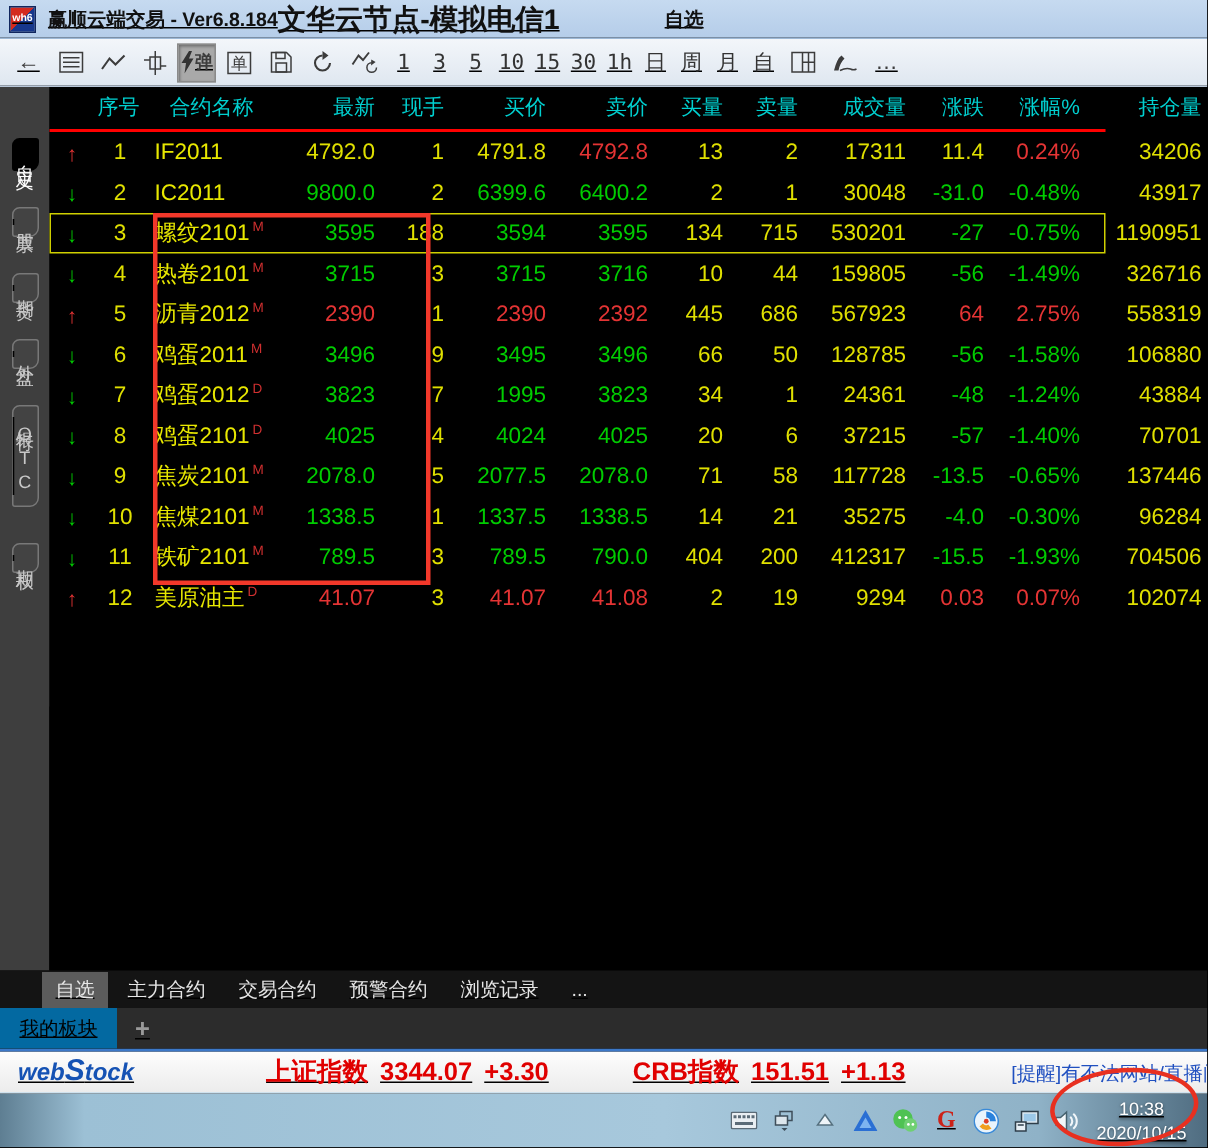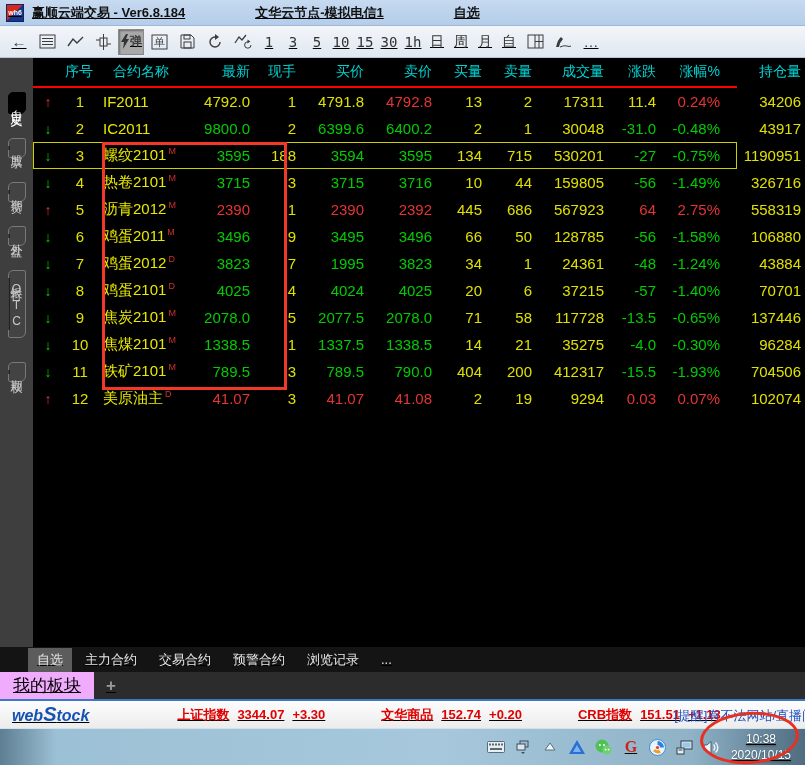--- a/index.html
+++ b/index.html
@@ -3,21 +3,21 @@
 <meta charset="utf-8">
 <style>
   * { margin:0; padding:0; box-sizing:border-box; }
   html,body { width:805px; height:765px; background:#000; font-family:"Liberation Sans","DejaVu Sans",sans-serif; }
   .app { position:relative; width:805px; height:765px; overflow:hidden; background:#000;text-decoration:underline; }
 
   
   .titlebar { height:26px; background:linear-gradient(180deg,#c6daf0,#b5cde9); display:flex; align-items:center; padding:0 6px; border-bottom:1px solid #9db8d6; }
   .app-logo { width:18px; height:18px; margin-right:8px; background:linear-gradient(135deg,#d42a1e 48%,#17378c 48%); border:1px solid #10265e; color:#fff; font-size:7px; font-weight:bold; display:flex; align-items:center; justify-content:center; }
   .title-text { font-size:13px; color:#111; font-weight:bold; }
-  .title-node { font-size:13px; color:#111; font-weight:bold; margin-left:70px; }
+  .title-node { font-size:19px; color:#111; font-weight:bold; }
   .title-page { font-size:13px; color:#111; font-weight:bold; margin-left:70px; }
 
   
   .toolbar { height:32px; background:linear-gradient(180deg,#f3f6fa,#dfe7f0); display:flex; align-items:center; padding:0 6px; gap:2px; border-bottom:1px solid #b8c6d8; }
   .tbtn { min-width:26px; height:26px; display:flex; align-items:center; justify-content:center; color:#3c3c3c; font-size:15px; border:1px solid transparent; cursor:default; }
   .tbtn svg { display:block; }
   .tbtn.pressed { background:#a9a9a9; border:1px solid #8a8a8a; box-shadow:inset 1px 1px 2px rgba(0,0,0,.35); }
   .tbtn.period { font-family:"DejaVu Sans Mono","Liberation Mono",monospace; font-size:14px; color:#333; min-width:22px; }
   .tbtn .cn { font-size:12px; font-weight:bold; }
 
@@ -48,29 +48,29 @@
 
   .filler { position:absolute; left:0; right:0; top:413px; bottom:0; background:#000; }
 
   .annotation-box { position:absolute; left:69px; top:84px; width:185px; height:248px; border:3px solid #f2382a; pointer-events:none; z-index:5; }
 
   
   .bottom-tabs { position:absolute; left:0; right:0; bottom:52px; height:25px; background:#141414; display:flex; align-items:center; padding-left:28px; gap:4px; z-index:2; }
   .btab { color:#e6e6e6; font-size:13px; padding:3px 9px; }
   .btab.active { background:#5c5c5c; }
   .board-strip { position:absolute; left:0; right:0; bottom:0; height:27px; background:#2c2c2c; display:flex; align-items:stretch; z-index:2; }
-  .board-tab { background:#f0abfc; color:#000; font-size:17px; display:flex; align-items:center; padding:0 13px; }
+  .board-tab { background:#0369a1; color:#000; font-size:13px; display:flex; align-items:center; padding:0 13px; }
   .board-add { color:#9a9a9a; font-size:17px; font-weight:bold; display:flex; align-items:center; padding:0 12px; }
 
   
   .statusbar { height:29px; background:linear-gradient(180deg,#fdfdfd,#ececec); border-top:2px solid #3c78c8; display:flex; align-items:center; position:relative; overflow:hidden; }
   .webstock { color:#1552b4; font-size:16px; font-weight:bold; font-style:italic; margin-left:12px; letter-spacing:0;text-align:center; }
   .webstock .bigS { font-size:20px; }
   .indices { display:flex; margin-left:88px; gap:56px; }
-  .index-item { color:#e00000; font-size:13px; font-weight:bold; white-space:nowrap; }
+  .index-item { color:#e00000; font-size:17px; font-weight:bold; white-space:nowrap; }
   .index-item .val { margin-left:8px; }
   .index-item .chg { margin-left:8px; }
   .notice { position:absolute; right:-10px; top:6px; color:#2050c0; font-size:13px; white-space:nowrap; }
 
   
   .taskbar { height:37px; position:relative; background:linear-gradient(90deg,#5e7e92 0%,#9cc0d5 7%,#a7c8dc 55%,#8fb2c7 86%,#4f6c80 100%); border-top:1px solid #cfe2ee; display:flex; align-items:center; justify-content:flex-end; padding-right:6px; }
   .tray { display:flex; align-items:center; gap:9px; margin-right:10px; }
   .tray-ic { display:flex; align-items:center; justify-content:center; width:18px; height:18px; font-size:14px; }
   .clock { color:#fff; font-size:12px; text-align:center; line-height:1.35; text-shadow:0 1px 2px rgba(0,0,0,.5); padding-right:8px; }
   .annotation-ellipse { position:absolute; left:700px; top:712px; width:99px; height:52px; border:3px solid #e83020; border-radius:50%; transform:rotate(-4deg); pointer-events:none; z-index:9; }
@@ -391,21 +391,20 @@
     </div>
   <div class="board-strip" style="position:relative; bottom:auto; height:27px;">
     <div class="board-tab">我的板块</div>
     <div class="board-add">+</div>
   </div>
 
   <div class="statusbar">
     <span class="webstock" id="webstockLogo">web<span class="bigS">S</span>tock</span>
     <div class="indices" id="indices">
         <span class="index-item"><span>上证指数</span><span class="val">3344.07</span><span class="chg">+3.30</span></span>
-        <span class="index-item"><span>文华商品</span><span class="val">152.74</span><span class="chg">+0.20</span></span>
         <span class="index-item"><span>CRB指数</span><span class="val">151.51</span><span class="chg">+1.13</span></span>
       </div>
     <span class="notice">[提醒]有不法网站/直播间</span>
   </div>
 
   <div class="taskbar">
     <div class="tray" id="tray">
         <div class="tray-ic">
           <svg width="18" height="12" viewBox="0 0 18 12">
             <rect x="0.5" y="0.5" width="17" height="11" rx="1" fill="#e9eef2" stroke="#5a6a76"></rect>

